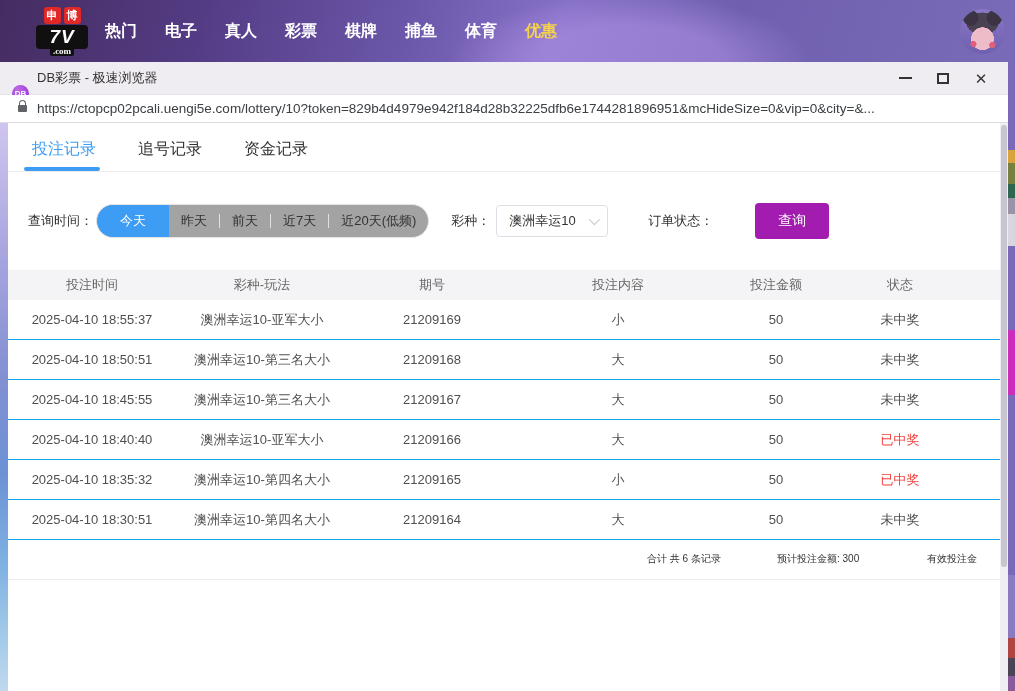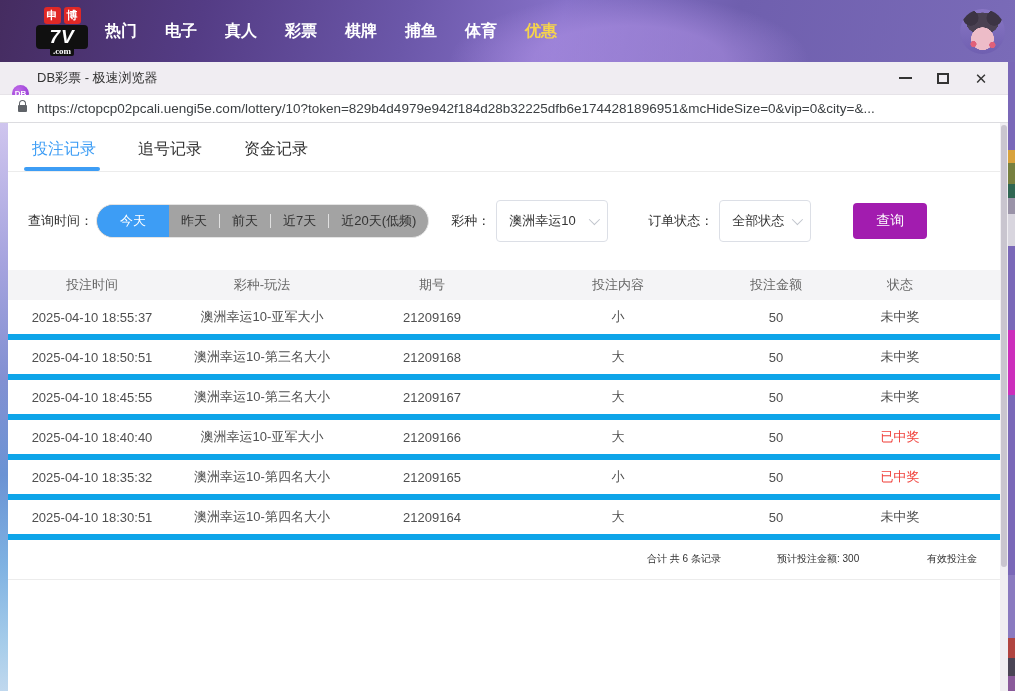--- a/index.html
+++ b/index.html
@@ -73,33 +73,33 @@
 
   
   .filterbar { display:flex; align-items:center; margin:32px 0 0 20px; height:34px; font-size:13px; color:#333; }
   .flabel { white-space:nowrap; }
   .seg-group { display:flex; align-items:center; height:34px; border:1px solid #e4e4e4; border-radius:17px; margin-left:3px; overflow:hidden; background:#a3a3a3; }
   .seg { padding:0 12px; height:34px; display:flex; align-items:center; color:#333; cursor:pointer; white-space:nowrap; }
   .seg.active { background:#3d9df5; color:#fff; padding:0 23px; border-radius:17px 0 0 17px; }
   .sep { width:1px; height:14px; background:#e0e0e0; }
   .ml30 { margin-left:22px; }
   .ml14 { margin-left:40px; }
-  .select { margin-left:6px; width:112px; height:42px; border:1px solid #dcdfe6; border-radius:4px; display:flex;
+  .select { margin-left:6px; width:112px; height:32px; border:1px solid #dcdfe6; border-radius:4px; display:flex;
     align-items:center; justify-content:space-between; padding:0 10px 0 12px; cursor:pointer; color:#333; background:#fff; }
   .select.small { width:92px; }
   .chev { width:8px; height:8px; border-right:1.5px solid #c0c4cc; border-bottom:1.5px solid #c0c4cc;
     transform:rotate(45deg) translateY(-2px); }
   .search-btn { margin-left:42px; width:74px; height:36px; background:#a21caf; border:none; border-radius:4px;
     color:#fff; font-size:14px; cursor:pointer; font-family:inherit; }
 
   
   .thead, .trow { display:grid; grid-template-columns:168px 172px 168px 204px 112px 136px; align-items:center; }
   .thead { margin-top:32px; height:30px; background:#f4f4f6; font-size:13px; color:#666; }
   .th, .td { text-align:center; white-space:nowrap; overflow:hidden; }
-  .trow { height:40px; font-size:13px; color:#4f4f4f; border-bottom:6px solid #0ea5e9; }
+  .trow { height:40px; font-size:13px; color:#4f4f4f; border-bottom:1px solid #0ea5e9; }
   .td.status { color:#4f4f4f; }
   .td.status.win { color:#f0423c; }
 
   
   .summary { position:relative; height:40px; border-bottom:1px solid #ececec; font-size:10px; color:#333; }
   .sum-item { position:absolute; top:12px; white-space:nowrap; }
   .sum-total { left:639px; }
   .sum-expected { left:769px; }
   .sum-valid { left:919px; }
 </style>
@@ -179,24 +179,20 @@
             <span class="seg">近20天(低频)</span>
           </div>
 
           <span class="flabel ml30">彩种：</span>
           <div class="select">
             <span>澳洲幸运10</span>
             <span class="chev"></span>
           </div>
 
           <span class="flabel ml14">订单状态：</span>
-          <div class="select small">
-            <span>全部状态</span>
-            <span class="chev"></span>
-          </div>
 
           <button class="search-btn">查询</button>
         </div>
 
         <div class="thead">
           <span class="th">投注时间</span>
           <span class="th">彩种-玩法</span>
           <span class="th">期号</span>
           <span class="th">投注内容</span>
           <span class="th">投注金额</span>

